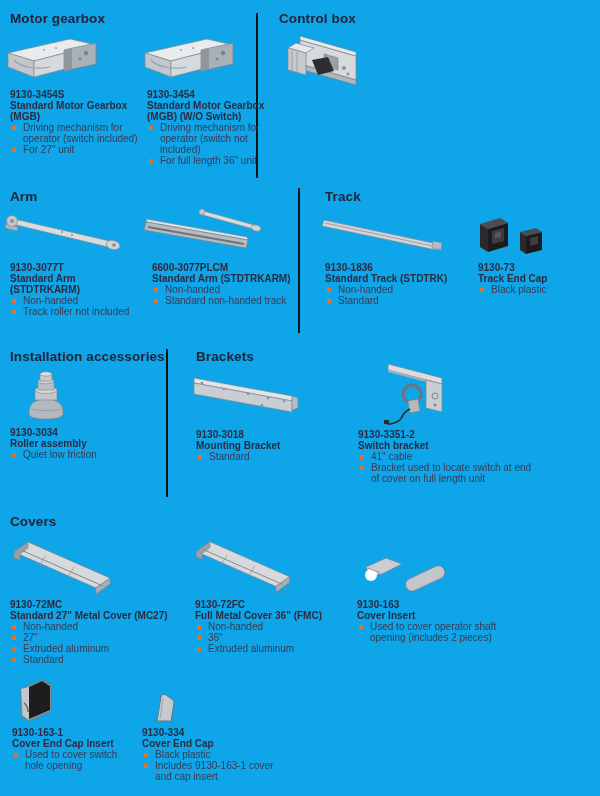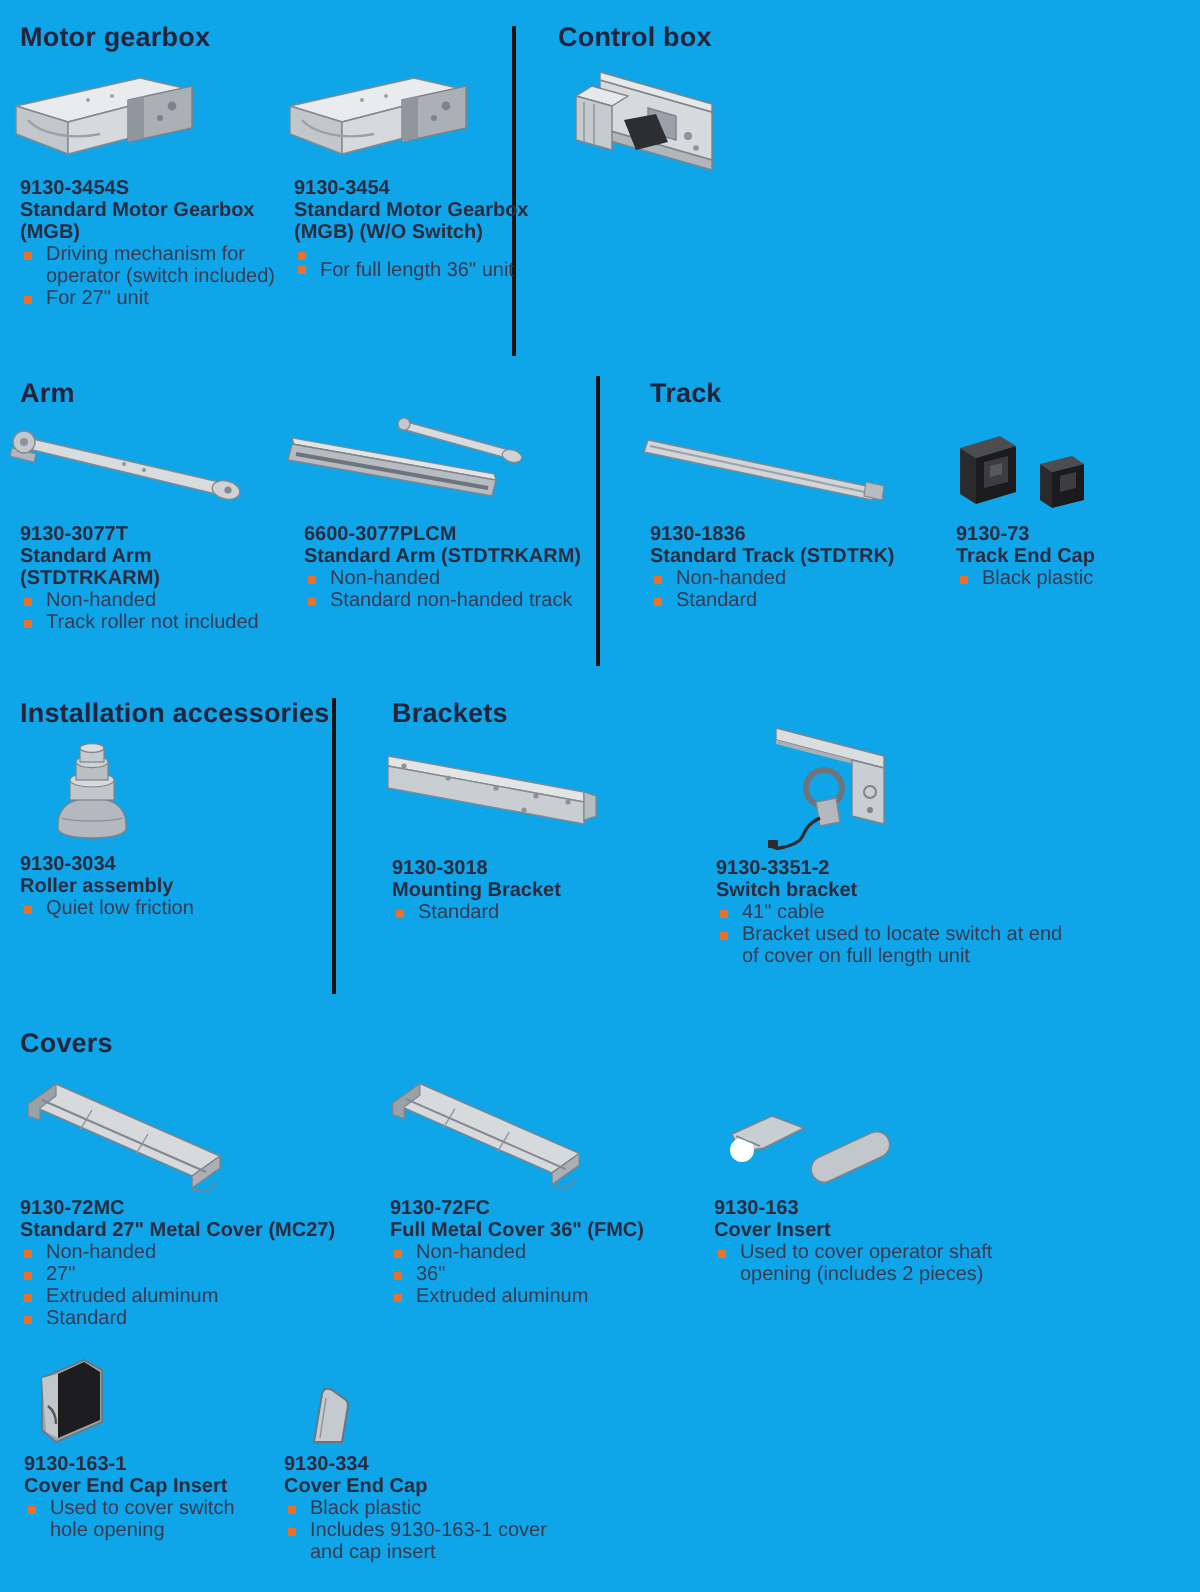--- a/index.html
+++ b/index.html
@@ -215,20 +215,21 @@
           <span class="btxt">For 27" unit</span>
         </li>
     </ul>
   </div>
   <div class="item" style="left:147px;top:89px;width:126px">
     <div class="part">9130-3454</div>
     <div class="name">Standard Motor Gearbox (MGB) (W/O Switch)</div>
     <ul class="bullets">
       <li>
           <span class="sq"></span>
+          <span class="btxt">Driving mechanism for operator (switch not included)</span>
         </li>
       <li>
           <span class="sq"></span>
           <span class="btxt">For full length 36" unit</span>
         </li>
     </ul>
   </div>
 
 
   <div class="item" style="left:10px;top:262px;width:138px">

